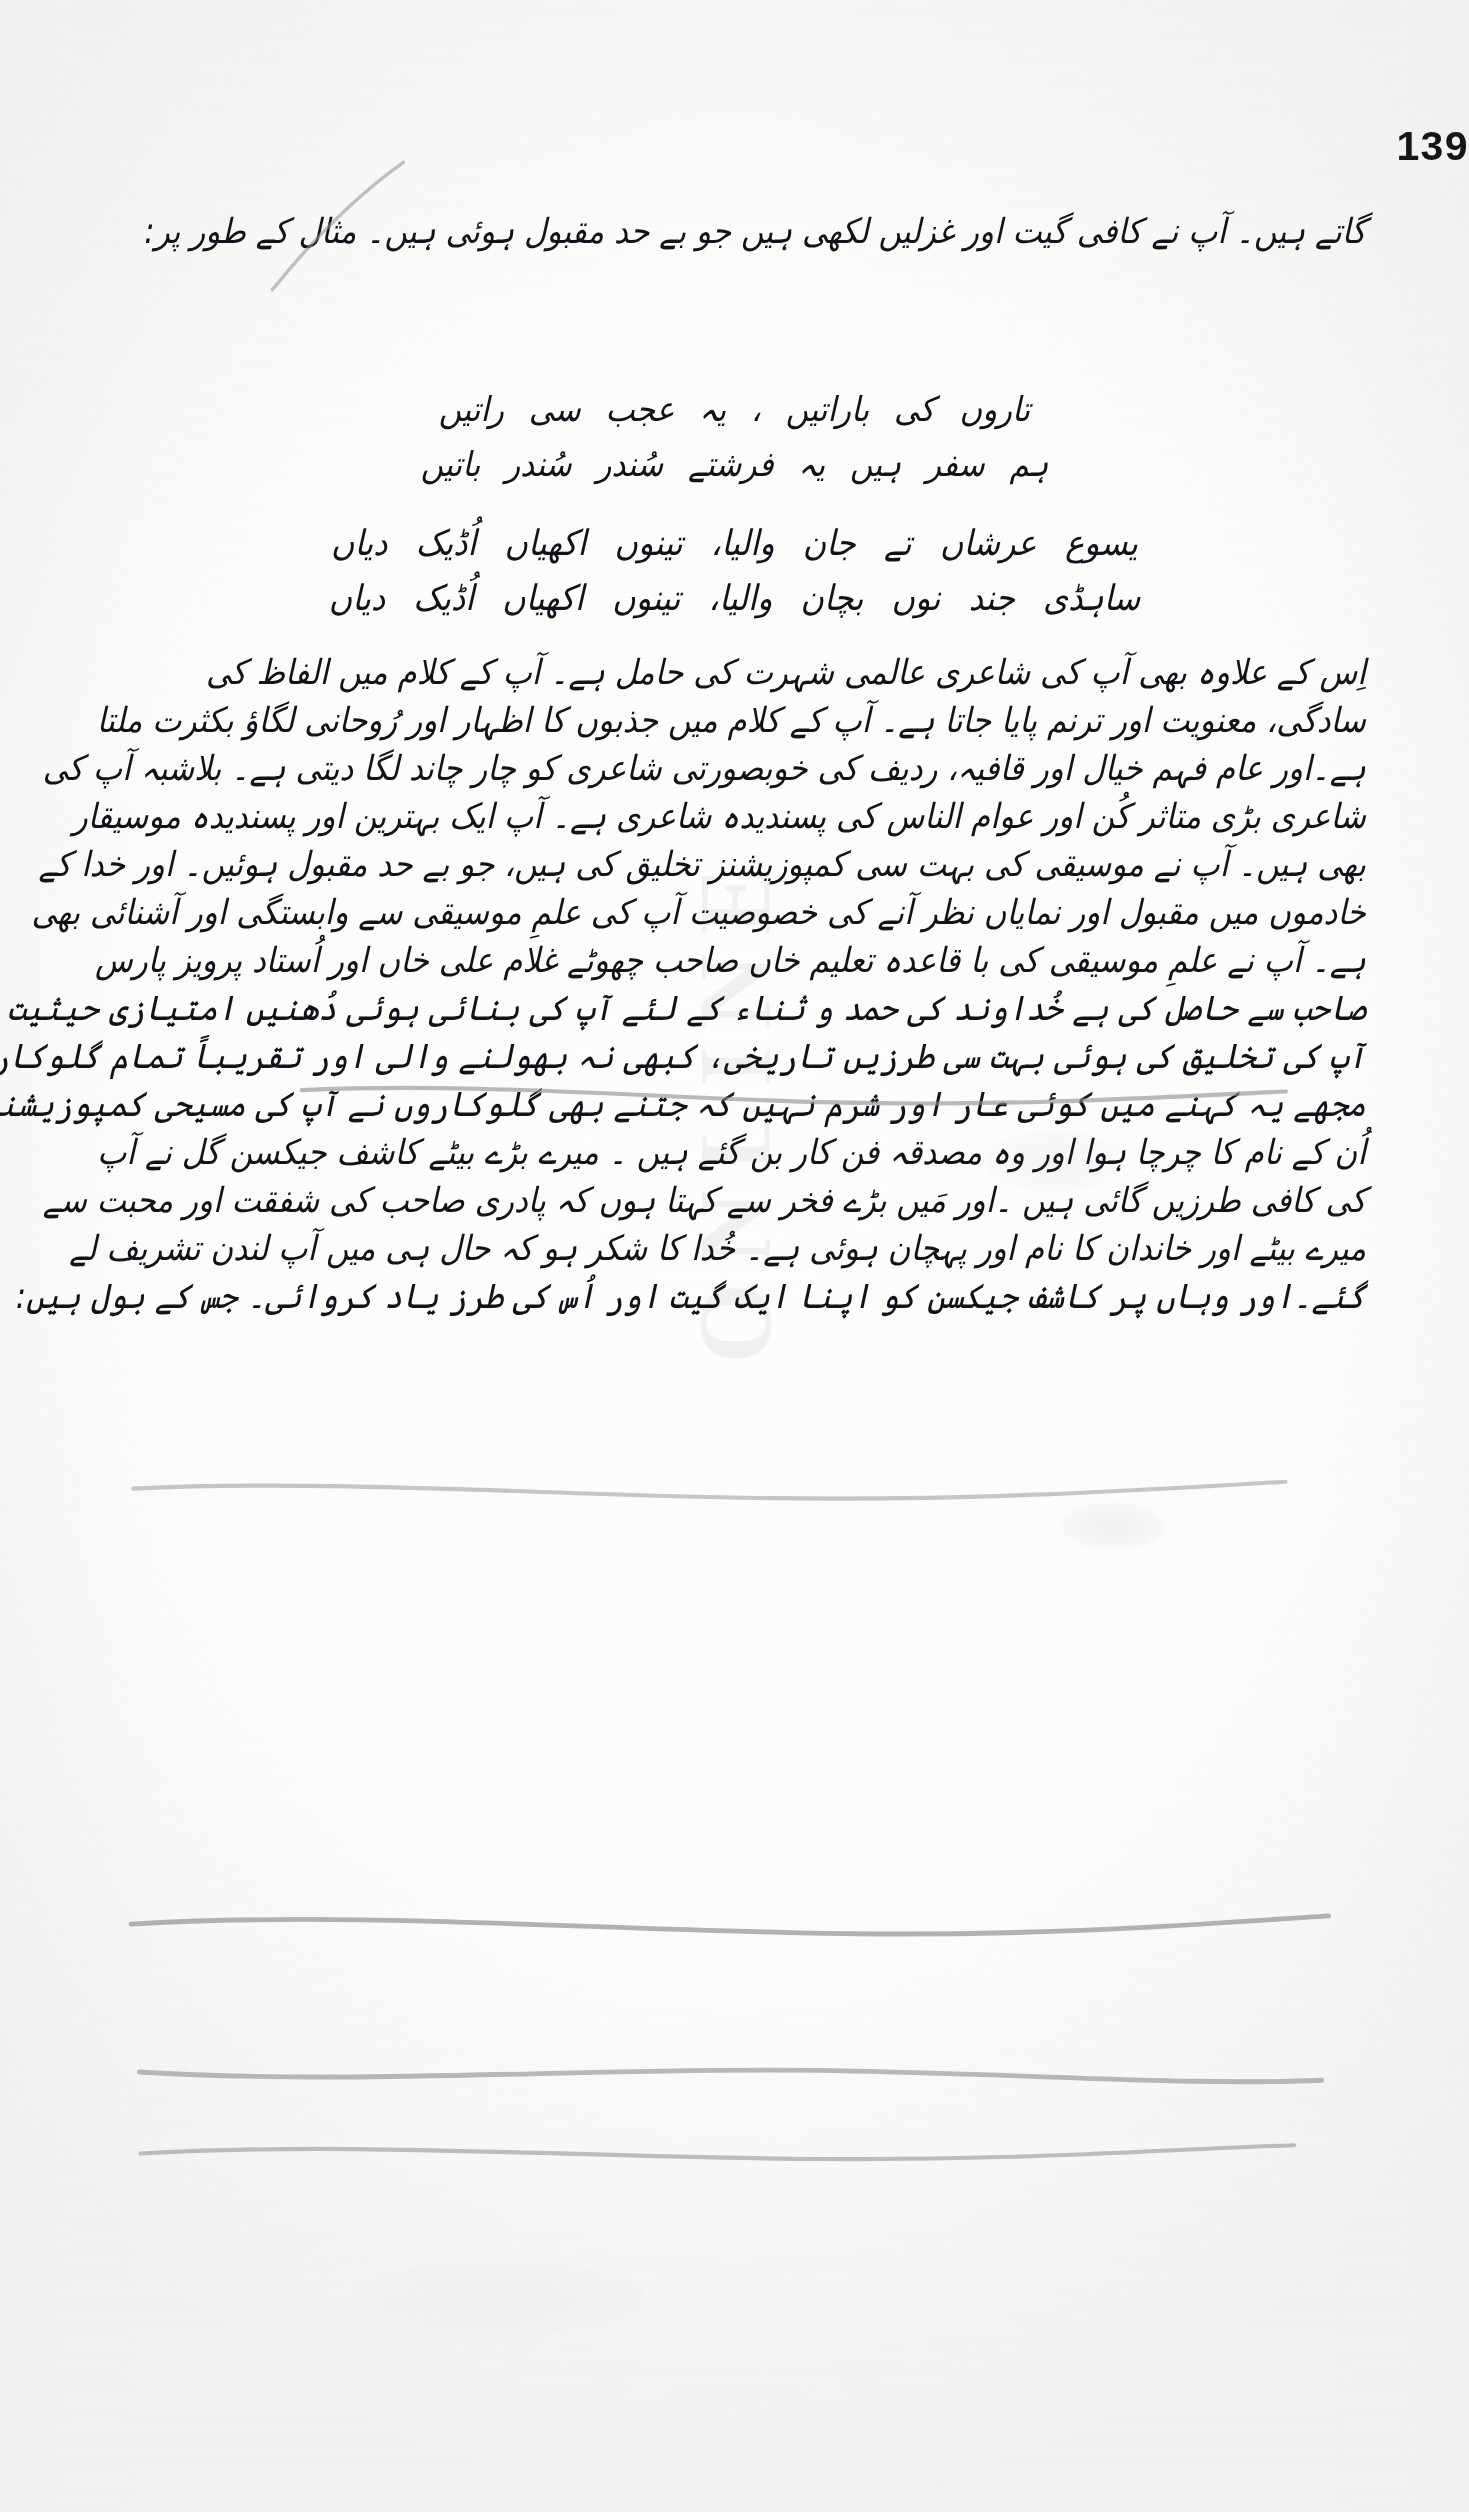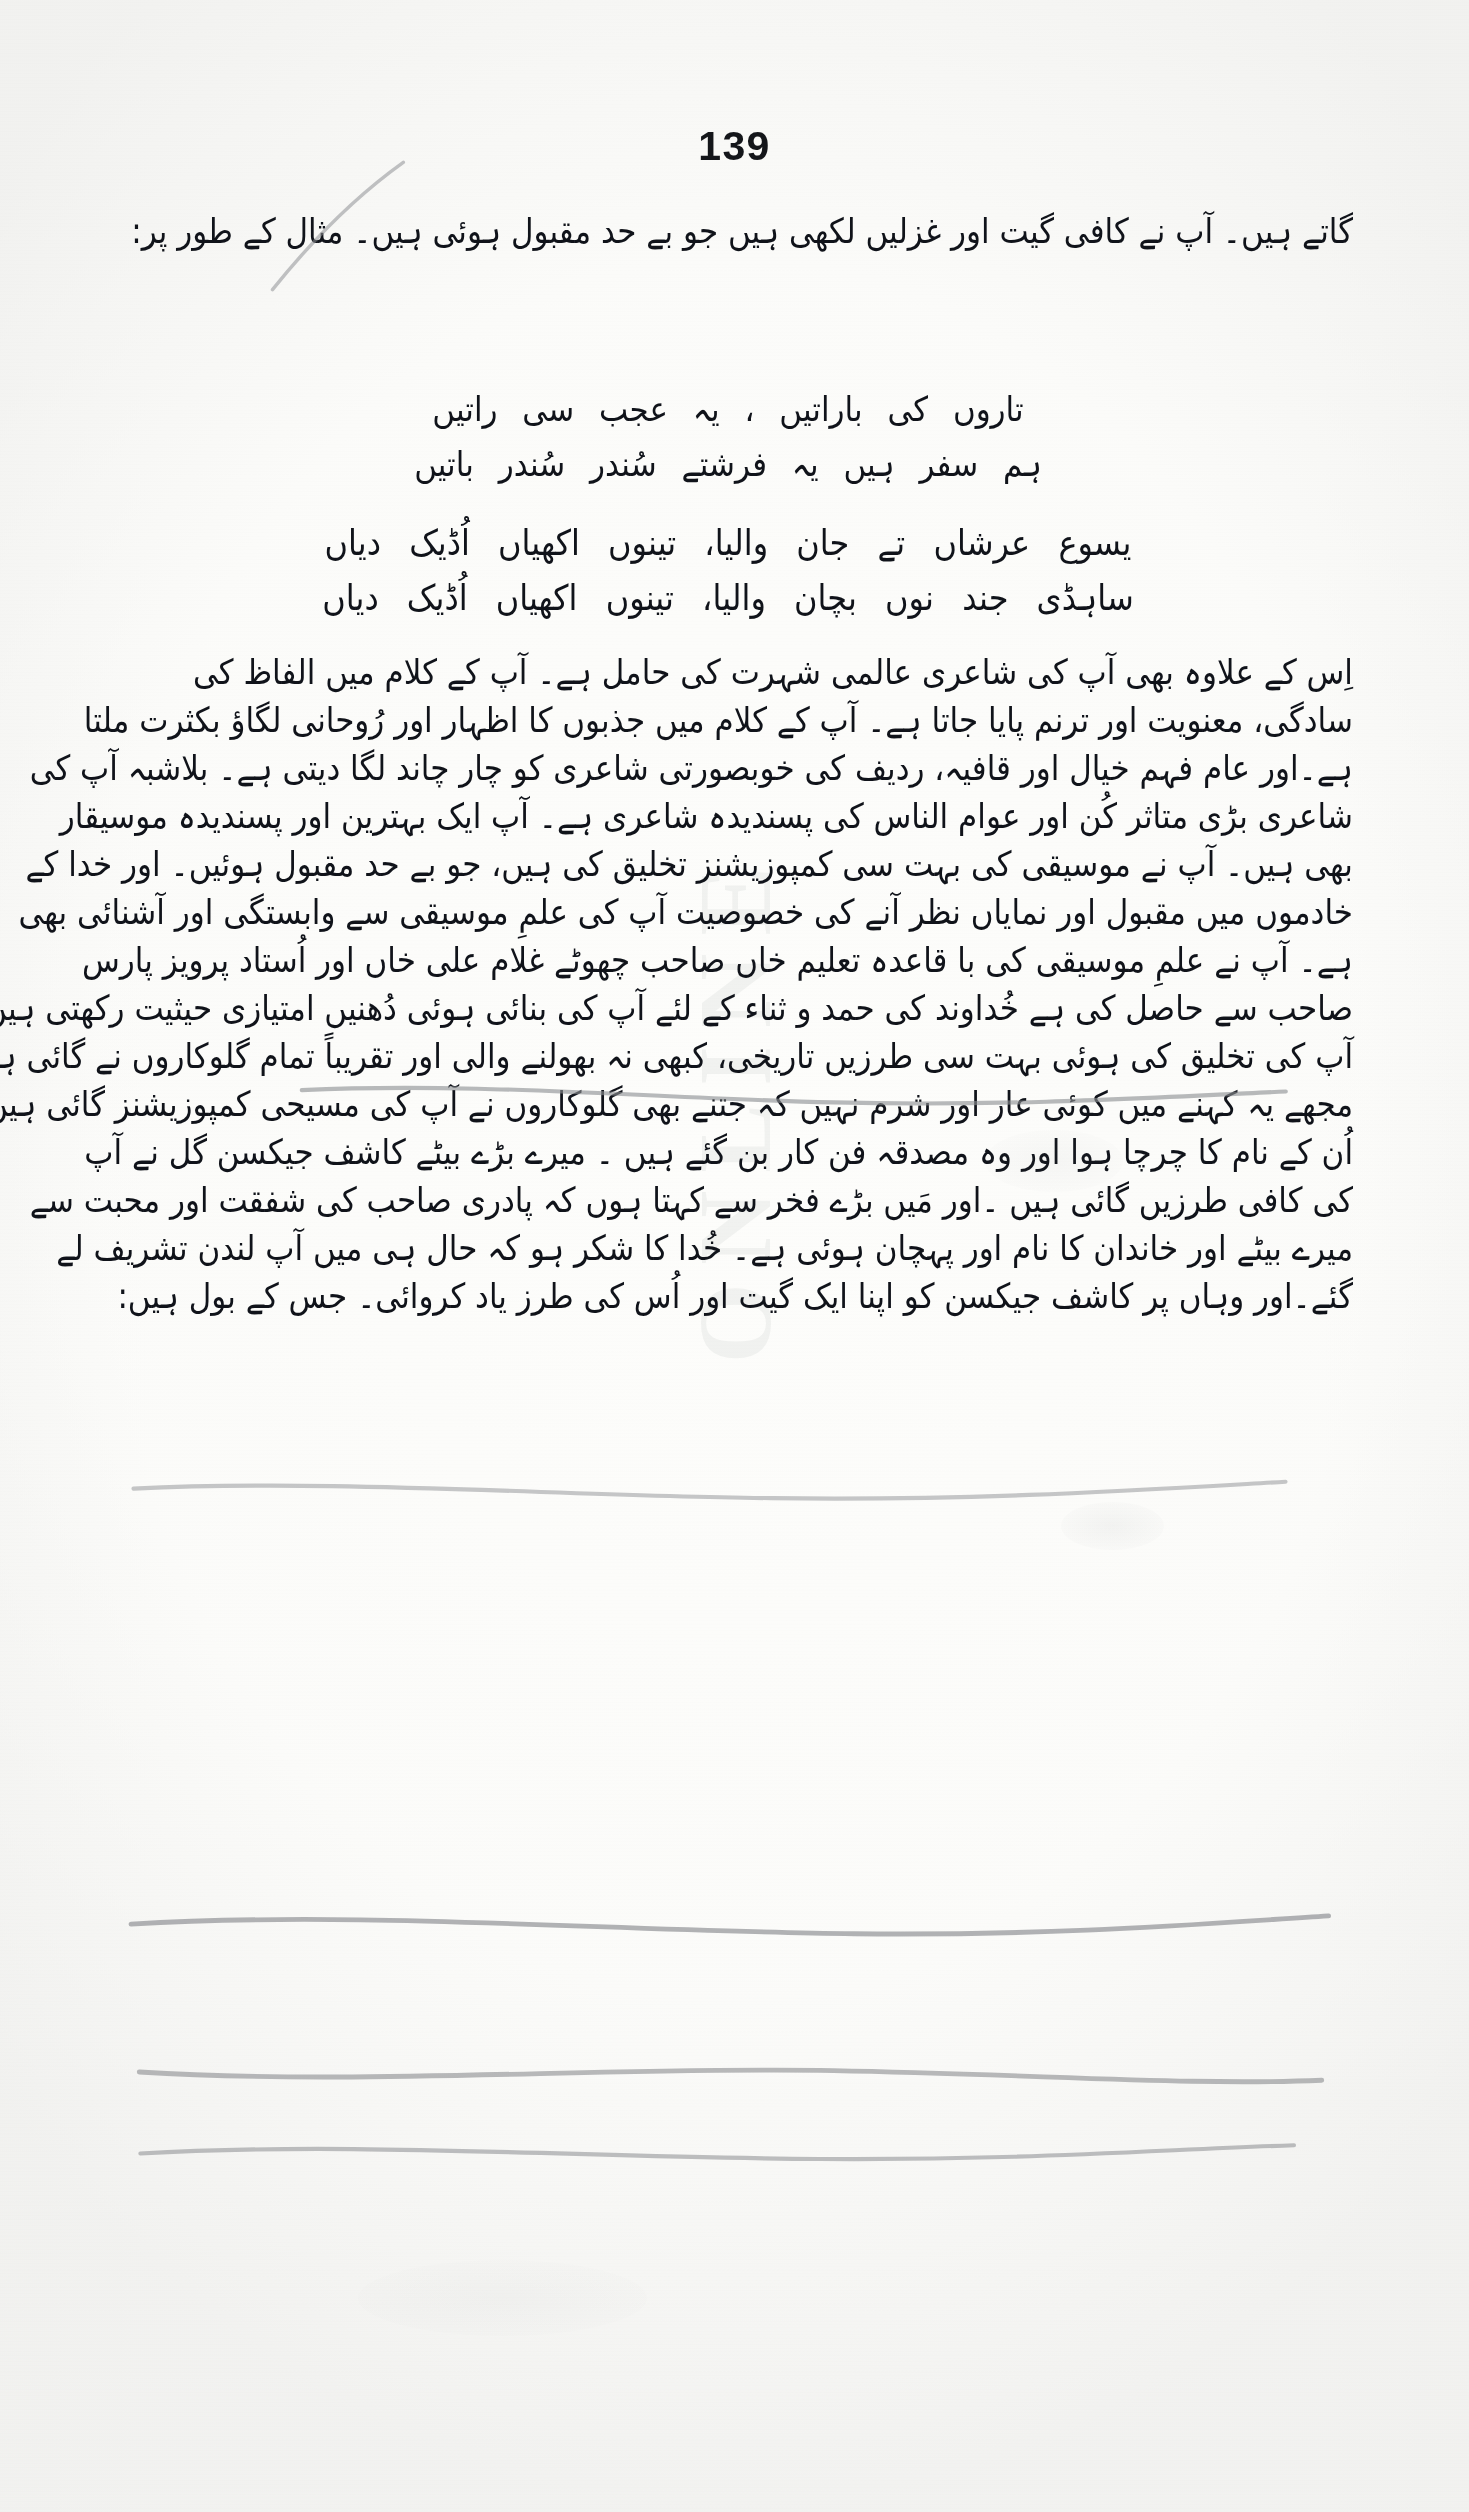--- a/index.html
+++ b/index.html
@@ -51,35 +51,35 @@
     white-space: nowrap;
     pointer-events: none;
     user-select: none;
   }
 
   .page-number {
     position: absolute;
     top: 123px;
     left: 0;
     right: 0;
-    text-align: center;
     font-family: "Liberation Sans", sans-serif;
     font-size: 41px;
     font-weight: 700;
     color: #14161a;
     letter-spacing: 1.4px;
   }
 
   .content {
     position: absolute;
     top: 207px;
-    right: 116px;
+    right: 103px;
     left: 103px;
     direction: rtl;
     text-align: right;
+    font-style: italic;
   }
 
   .body-line {
     font-family: "DejaVu Sans", "Liberation Sans", sans-serif;
     font-size: 31px;
     line-height: 1.0;
     color: #10131a;
     white-space: nowrap;
     margin: 0;
     padding: 0;

